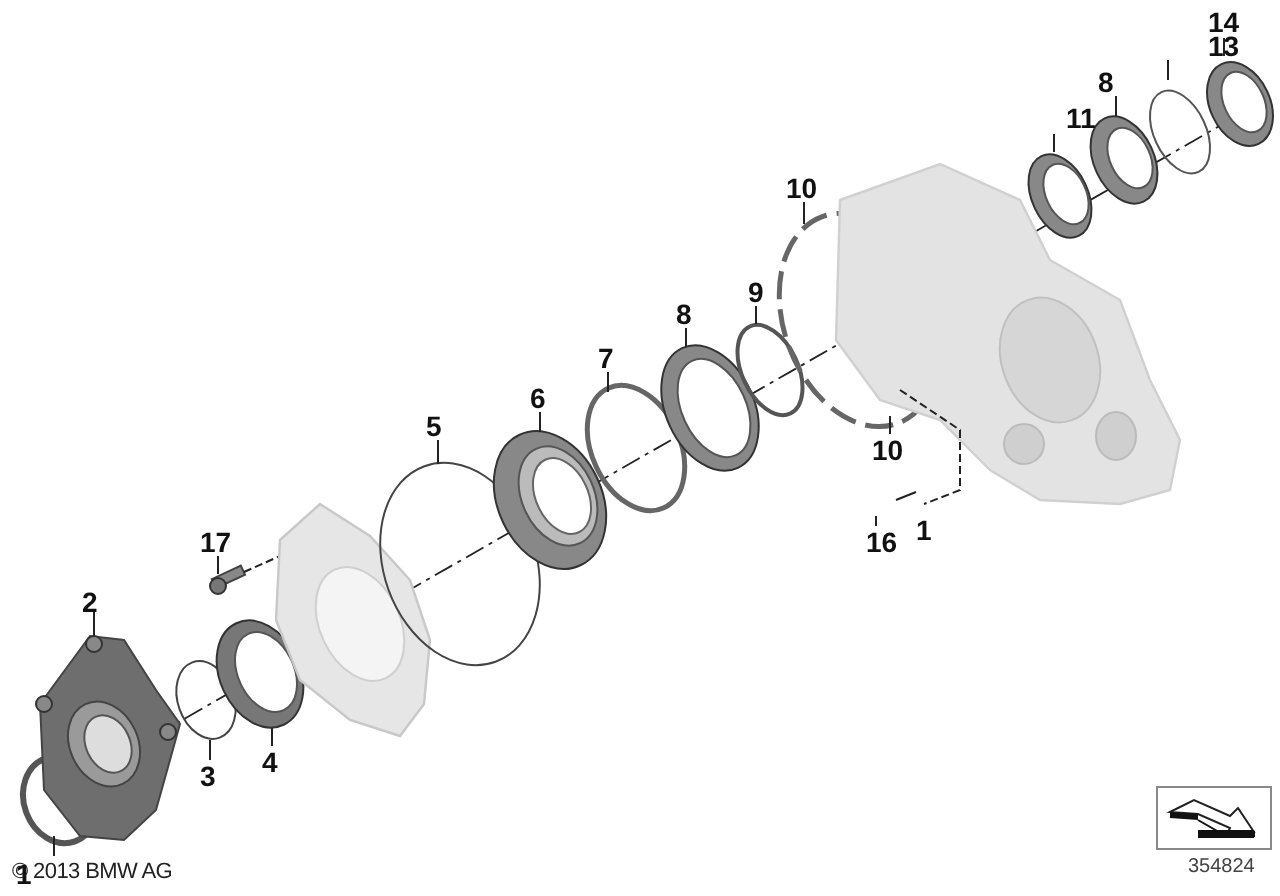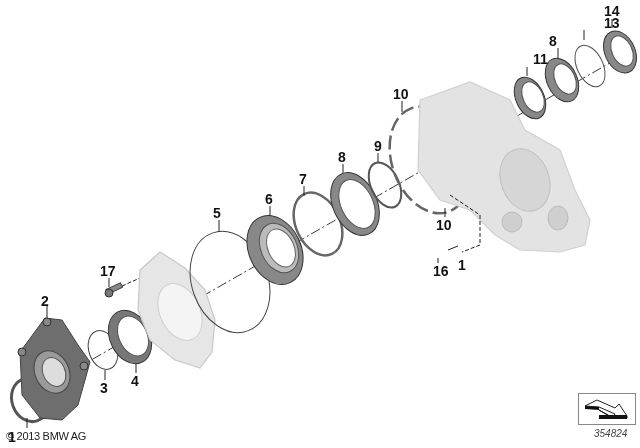--- a/index.html
+++ b/index.html
@@ -1,20 +1,20 @@
 <!DOCTYPE html>
 <html><head>
 <meta charset="utf-8">
 <style>
   html, body { margin:0; padding:0; background:#ffffff; }
   body { width:640px; height:448px; position:relative; overflow:hidden; font-family:"Liberation Sans", sans-serif; }
   #diagram { position:absolute; left:0; top:0; width:640px; height:448px; }
   .callout { position:absolute; font-family:"Liberation Sans", sans-serif; font-weight:bold; font-size:14px; color:#111; line-height:14px; cursor:pointer; }
   .copyright { position:absolute; left:6px; top:430px; font-size:11px; color:#222; letter-spacing:-0.3px; }
-  .image-id { position:absolute; left:594px; top:428px; font-size:10px; color:#444;font-style:italic; }
+  .image-id { position:absolute; left:594px; top:428px; font-size:10px; color:#444; }
   .nav-box { position:absolute; left:578px; top:393px; width:56px; height:30px; border:1px solid #888; background:#fff; cursor:pointer; }
 </style>
 </head>
 <body>
 
 <svg id="diagram" viewBox="0 0 640 448" xmlns="http://www.w3.org/2000/svg">
 
   <line x1="30" y1="395" x2="615" y2="60" stroke="#222" stroke-width="0.9" stroke-dasharray="10,3,2,3"></line>
 
   <g>

